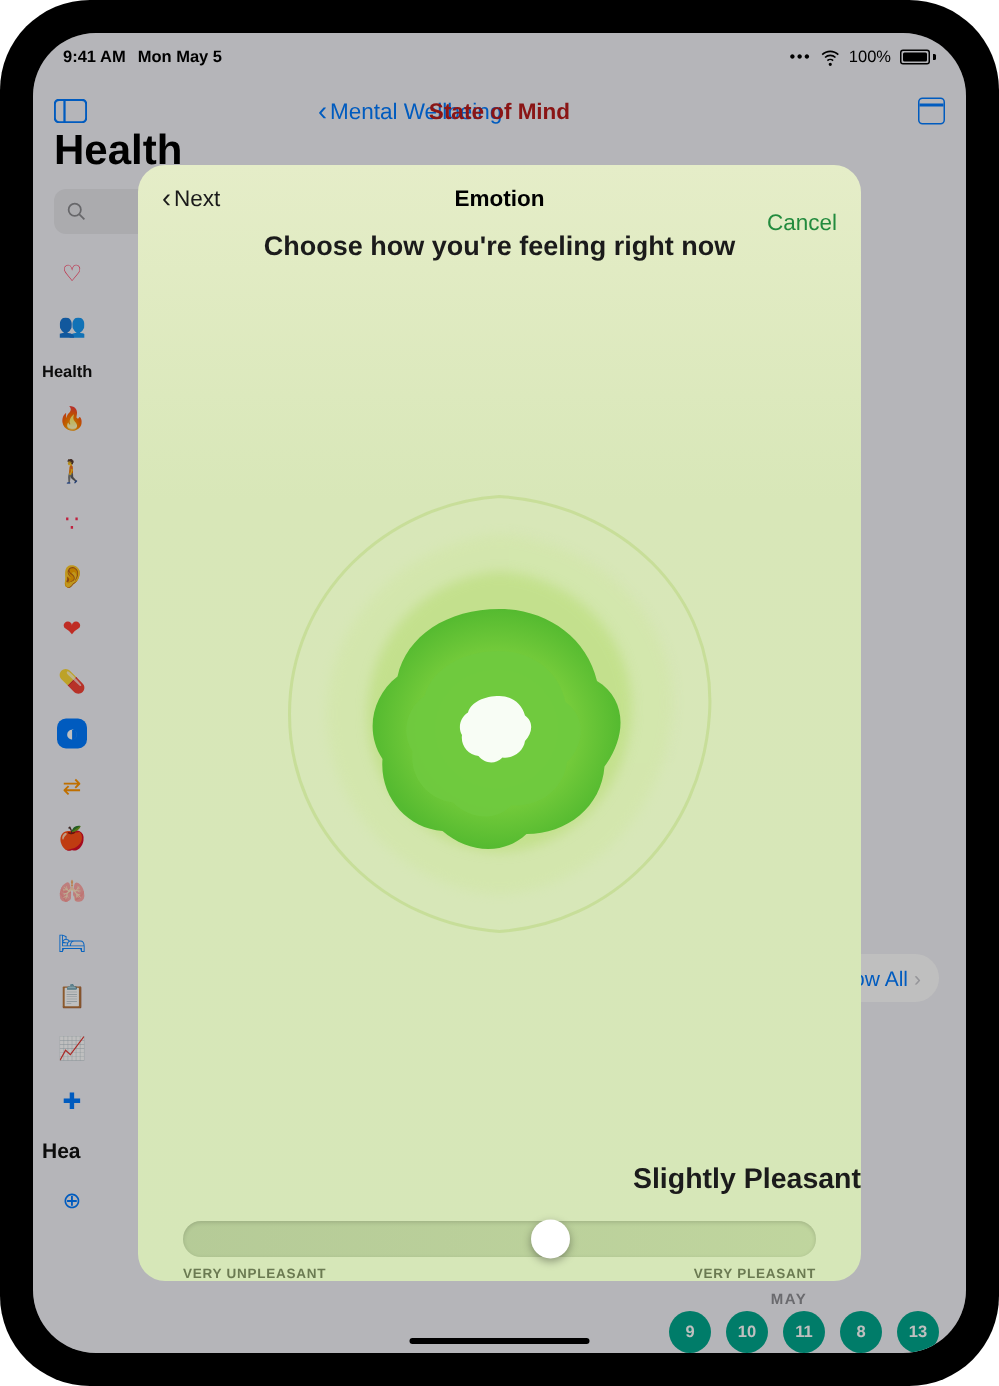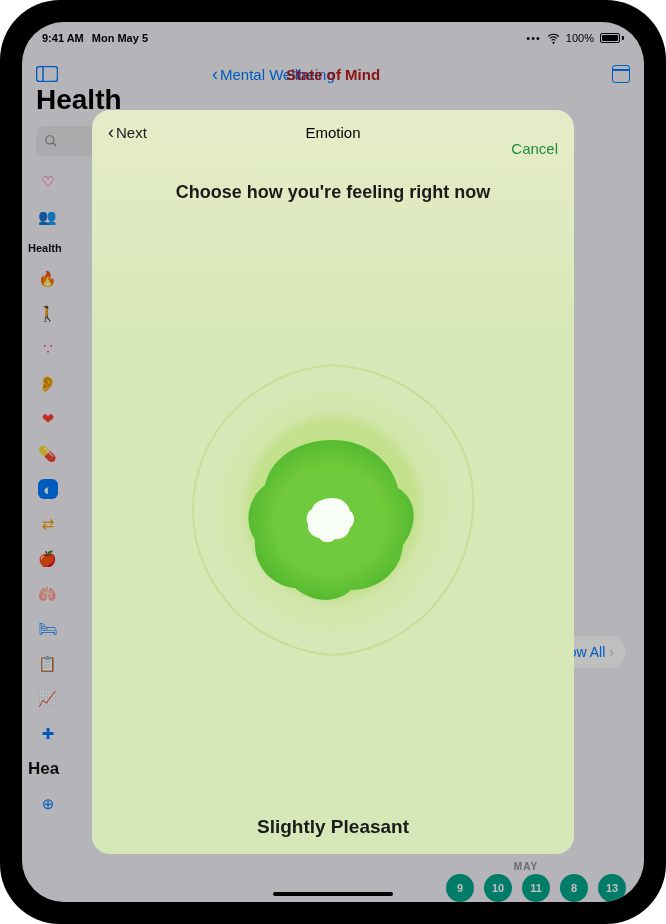--- a/index.html
+++ b/index.html
@@ -87,31 +87,31 @@
   
   .dim{position:absolute;inset:0;background:rgba(0,0,0,0.25);}
   .modal{
     position:absolute;left:70px;right:70px;top:88px;bottom:48px;
     background:linear-gradient(180deg,#e5edc8 0%,#d8e7b8 30%,#d6e7b8 100%);
     border-radius:18px;overflow:hidden;
     display:flex;flex-direction:column;
   }
   .modal-nav{height:44px;display:flex;align-items:center;justify-content:space-between;padding:0 16px;font-size:15px;color:#27ae60;}
   .modal-nav .m-back{display:flex;align-items:center;gap:2px;color:#1a1a1a;}
-  .modal-nav .m-title{position:absolute;left:50%;transform:translateX(-50%);color:#000;font-weight:400;font-size:15px;}
+  .modal-nav .m-title{position:absolute;left:50%;transform:translateX(-50%);color:#000;font-weight:700;font-size:15px;}
   .modal-nav .m-cancel{color:#238b3e;margin-top:32px;}
 
   .modal-heading{
-    text-align:center;font-size:18px;font-weight:700;color:#1b1b1b;margin-top:28px;padding:0 24px;
+    text-align:center;font-size:18px;font-weight:700;color:#1b1b1b;margin-top:0;padding:0 24px;
   }
 
   .blob-area{flex:1;display:flex;align-items:center;justify-content:center;position:relative;min-height:300px;}
   .blob-area svg{width:340px;height:340px;}
 
-  .feeling-label{text-align:center;font-size:19px;font-weight:700;color:#1b1b1b;margin-bottom:16px;}
+  .feeling-label{text-align:right;font-size:19px;font-weight:700;color:#1b1b1b;margin-bottom:16px;}
 
   .slider-wrap{padding:0 30px;}
   .slider-track{
     height:24px;border-radius:14px;position:relative;
     background:linear-gradient(90deg, rgba(120,150,90,0.35), rgba(150,180,110,0.35));
     box-shadow:inset 0 1px 3px rgba(0,0,0,0.15);
   }
   .slider-thumb{
     position:absolute;top:50%;left:58%;transform:translate(-50%,-50%);
     width:26px;height:26px;border-radius:50%;background:#fff;
@@ -189,21 +189,21 @@
         <div class="sb-icon sb-heart2">❤</div>
         <div class="sb-icon sb-pill">💊</div>
         <div class="sb-icon sb-mind">◐</div>
         <div class="sb-icon sb-walk">⇄</div>
         <div class="sb-icon sb-nutrition">🍎</div>
         <div class="sb-icon sb-lungs">🫁</div>
         <div class="sb-icon sb-bed">🛏</div>
         <div class="sb-icon sb-clip">📋</div>
         <div class="sb-icon sb-vitals">📈</div>
         <div class="sb-icon sb-plus">✚</div>
-        <div class="sb-section" style="font-size:17px;">Hea</div>
+        <div class="sb-section" style="font-size:14px;">Hea</div>
         <div class="sb-icon sb-add">⊕</div>
       </div>
 
       <div class="bg-main">
         <div class="show-all"><span>Show All</span></div>
         <div class="month-row" style="right:18px;left:auto;width:200px;">MAY</div>
         <div class="day-bubbles">
           <div class="day-bubble">9</div>
           <div class="day-bubble">10</div>
           <div class="day-bubble">11</div>
@@ -245,18 +245,27 @@
 
           <path d="M170 100 C200 100 228 118 235 148 C255 160 255 185 240 205 C238 232 215 250 188 250 C172 265 148 262 132 248 C108 246 90 225 92 200 C80 182 85 158 102 145 C108 118 135 100 170 100 Z" fill="url(#g1)" opacity="0.95"></path>
           <path d="M170 128 C192 128 210 142 214 162 C228 172 227 190 215 202 C213 220 197 232 178 231 C167 242 150 240 139 229 C122 227 110 212 112 195 C104 183 108 166 120 158 C125 140 145 128 170 128 Z" fill="#6fc93e" opacity="0.95"></path>
 
           <path d="M170 158 C178 158 185 163 187 171 C193 175 192 183 187 188 C186 195 179 200 172 199 C167 204 160 203 156 198 C149 197 144 191 145 184 C142 179 144 172 149 169 C151 162 160 158 170 158 Z" fill="#ffffff" opacity="0.95"></path>
         </svg>
       </div>
 
       <div class="feeling-label">Slightly Pleasant</div>
 
+      <div class="slider-wrap">
+        <div class="slider-track">
+          <div class="slider-thumb" style="left: 58%;"></div>
+        </div>
+        <div class="slider-labels">
+          <span>VERY UNPLEASANT</span>
+          <span>VERY PLEASANT</span>
+        </div>
+      </div>
 
     </div>
 
     <div class="home-indicator"></div>
   </div>
 </div>
 
 </body></html>

